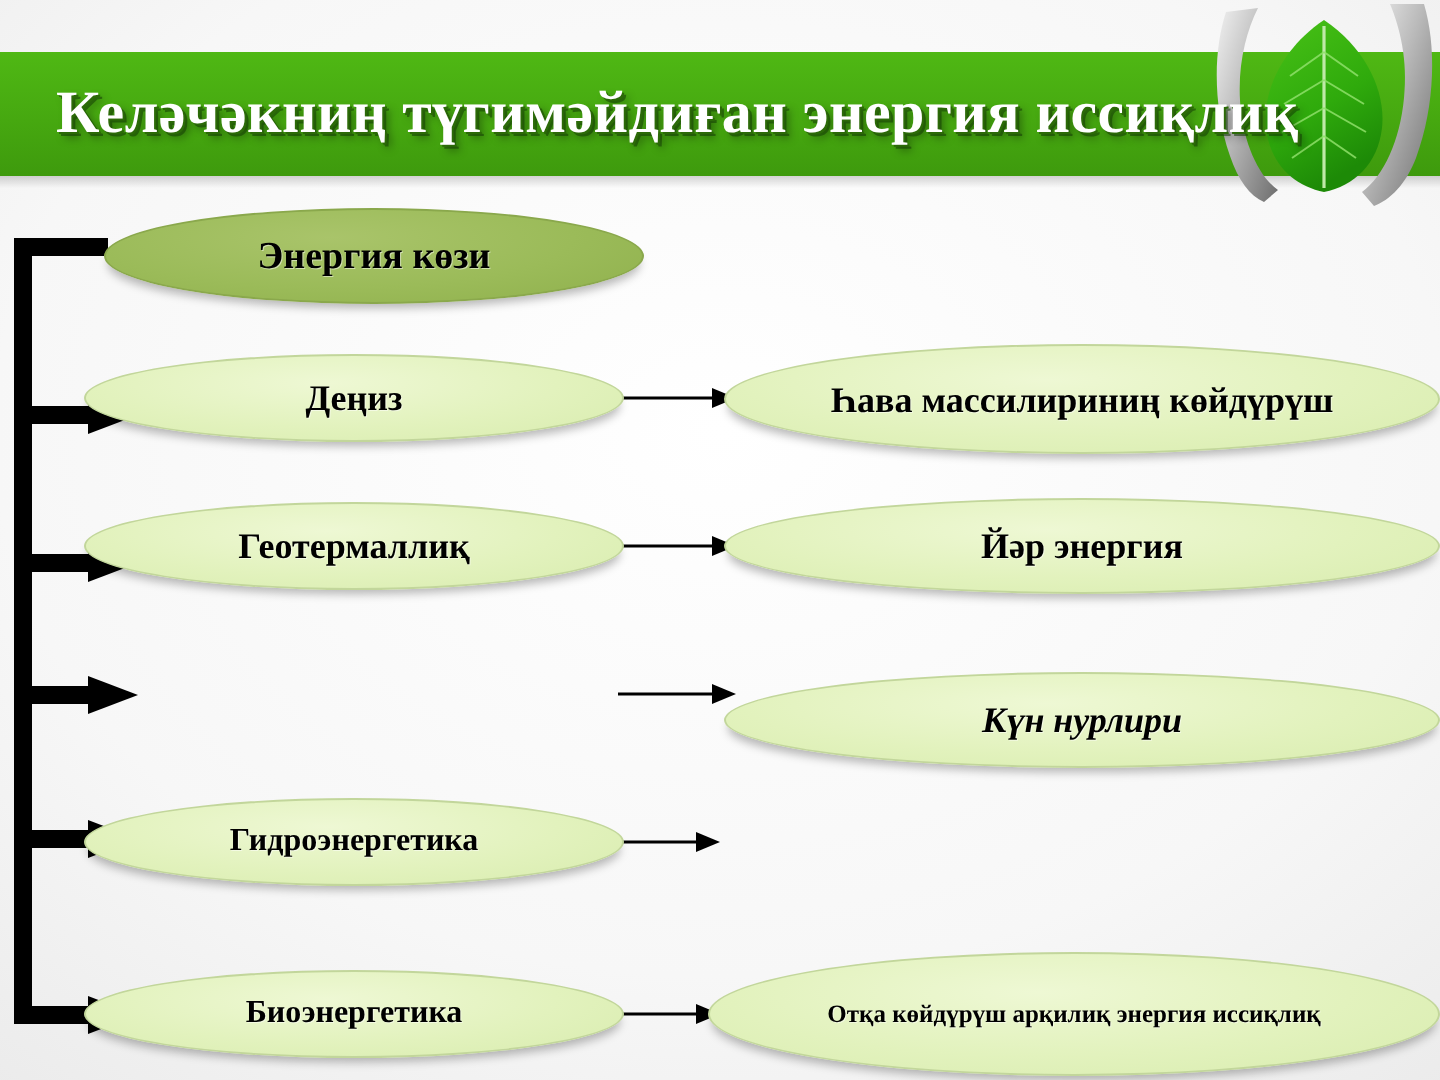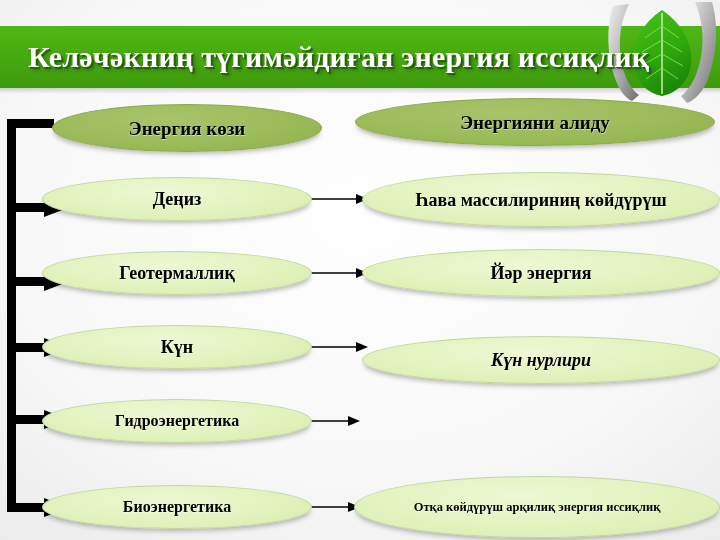--- a/index.html
+++ b/index.html
@@ -215,41 +215,35 @@
   </svg>
   <svg class="connector" style="left:300px; top:496px; width:62px; height:22px;" viewBox="0 0 62 22" xmlns="http://www.w3.org/2000/svg">
     <line x1="1" y1="11" x2="50" y2="11" stroke="#000000" stroke-width="1.6"></line>
     <polygon points="48,6 60,11 48,16" fill="#000000"></polygon>
   </svg>
 
   <div class="node header" style="left:52px; top:104px; width:270px; height:48px;">
     <span class="t-30">Энергия көзи</span>
   </div>
 
-  <div class="node header" style="left:355px; top:98px; width:360px; height:48px;">
-    <span class="t-30">Энергияни алиду</span>
-  </div>
 
   <div class="node item" style="left:42px; top:177px; width:270px; height:44px;">
     <span class="t-28">Деңиз</span>
   </div>
   <div class="node item" style="left:362px; top:172px; width:358px; height:55px;">
     <span class="t-28">Һава массилириниң көйдүрүш</span>
   </div>
 
   <div class="node item" style="left:42px; top:251px; width:270px; height:44px;">
     <span class="t-28">Геотермаллиқ</span>
   </div>
   <div class="node item" style="left:362px; top:249px; width:358px; height:48px;">
     <span class="t-28">Йәр энергия</span>
   </div>
 
-  <div class="node item" style="left:42px; top:325px; width:270px; height:44px;">
-    <span class="t-28">Күн</span>
-  </div>
   <div class="node item" style="left:362px; top:336px; width:358px; height:48px;font-style:italic;">
     <span class="t-28">Күн нурлири</span>
   </div>
 
   <div class="node item" style="left:42px; top:399px; width:270px; height:44px;">
     <span class="t-26">Гидроэнергетика</span>
   </div>
 
   <div class="node item" style="left:42px; top:485px; width:270px; height:44px;">
     <span class="t-26">Биоэнергетика</span>

